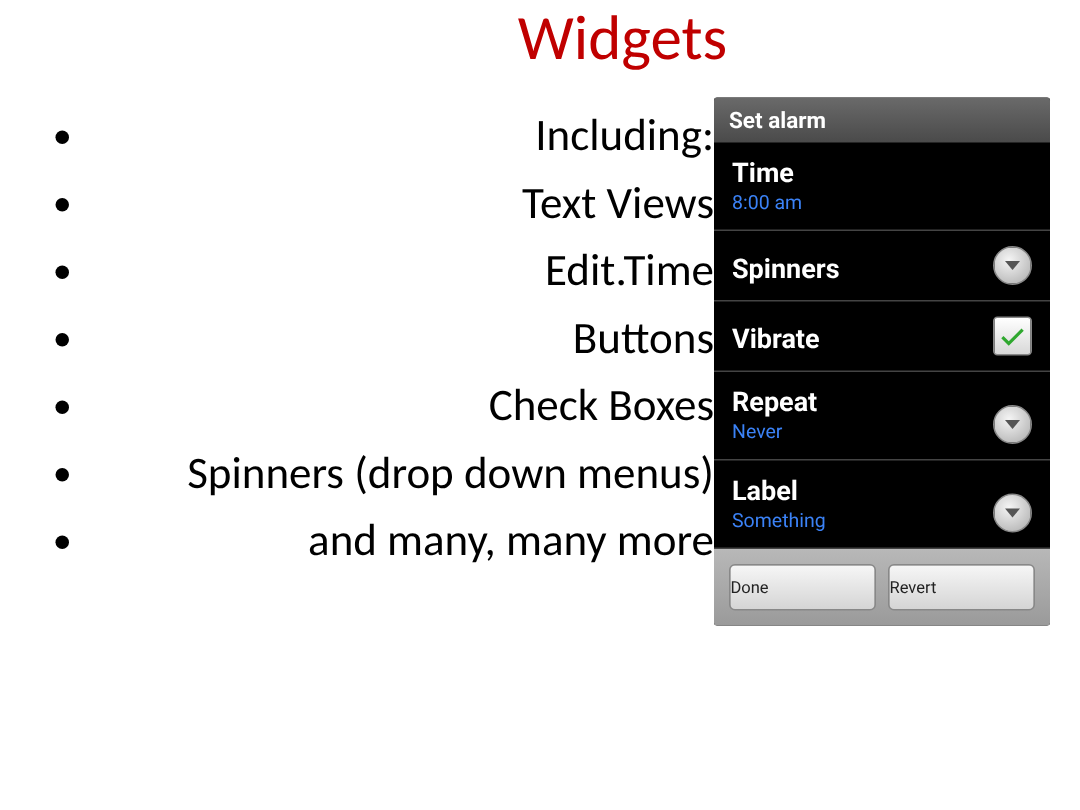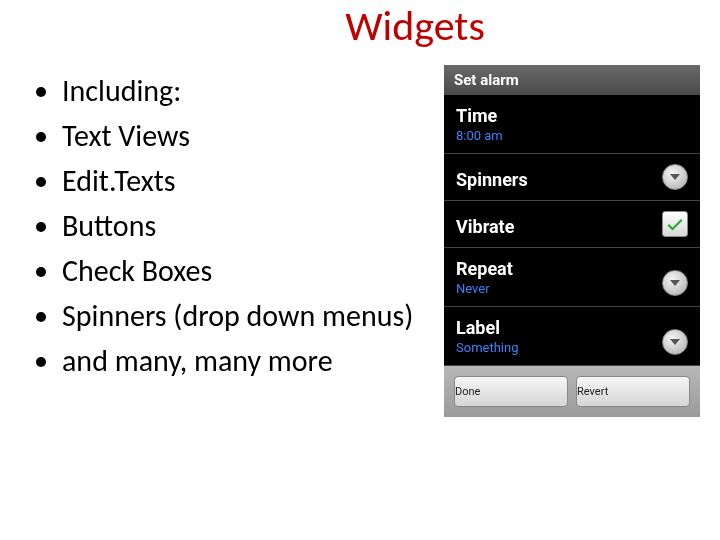--- a/index.html
+++ b/index.html
@@ -22,23 +22,23 @@
     display: flex;
     padding: 20px 20px 0 30px;
   }
   .bullets {
     flex: 1;
     font-size: 30px;
     color: #000;
     line-height: 1.3;
   }
   .bullets ul { list-style: disc; padding-left: 32px; }
-  .bullets li { margin-bottom: 6px; }
+  .bullets li { margin-bottom: 6px; text-align: right; }
   .phone {
-    width: 256px;
+    width: 224px;
     background: #000;
     border-radius: 2px;
     overflow: hidden;
     font-family: Roboto, "Droid Sans", Arial, sans-serif;
     margin-top: -6px;
   }
   .phone-header {
     background: linear-gradient(#6a6a6a,#4a4a4a);
     color: #fff;
     font-size: 15px;
@@ -98,21 +98,21 @@
 </head>
 <body>
 
 <h1 class="slide-title">Widgets</h1>
 
 <div class="content">
   <div class="bullets">
     <ul>
       <li>Including:</li>
       <li>Text Views</li>
-      <li>Edit.Texts</li>
+      <li>Edit.Time</li>
       <li>Buttons</li>
       <li>Check Boxes</li>
       <li>Spinners (drop down menus)</li>
       <li>and many, many more</li>
     </ul>
   </div>
 
   <div class="phone">
     <div class="phone-header">Set alarm</div>
 

